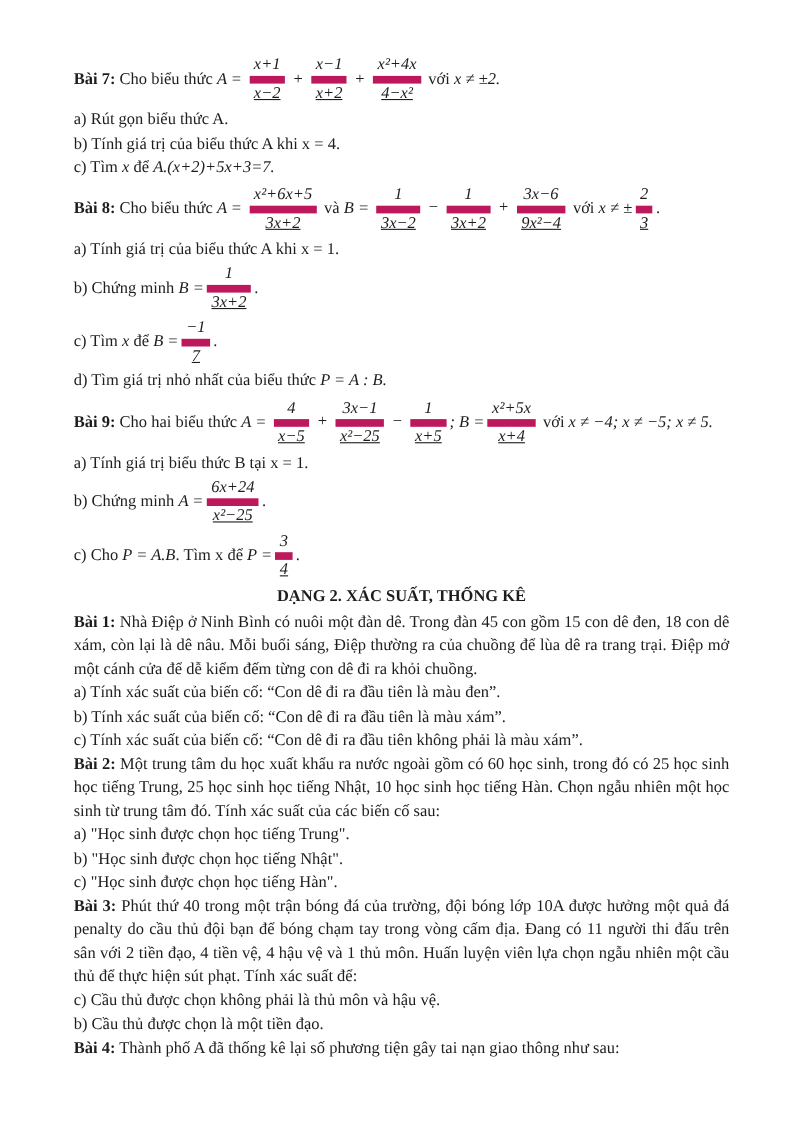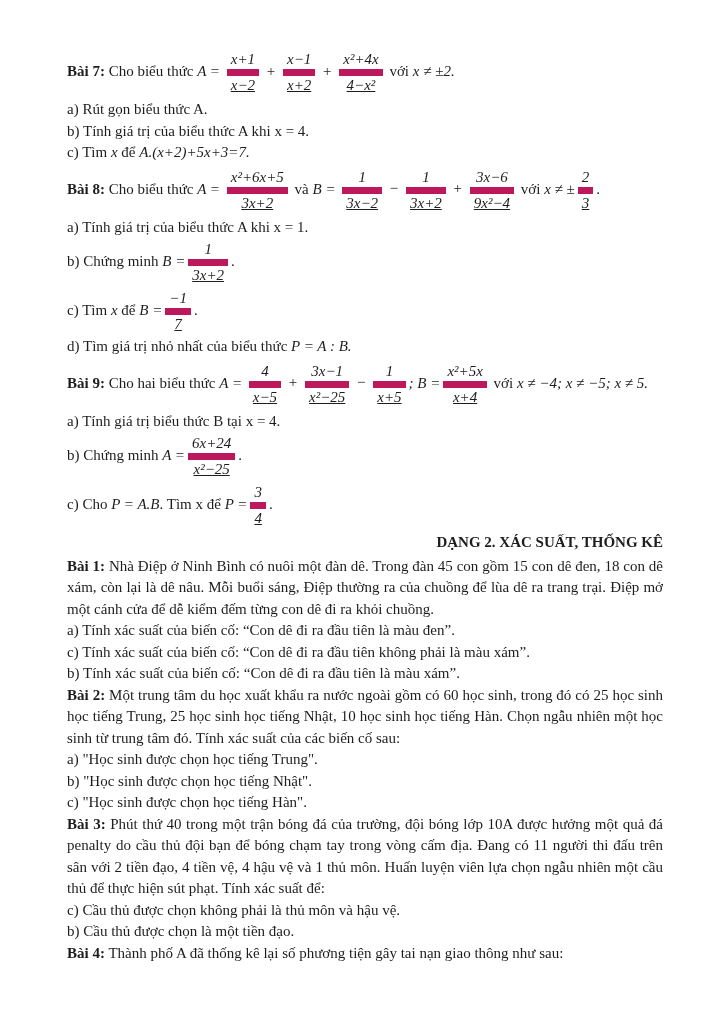--- a/index.html
+++ b/index.html
@@ -13,21 +13,21 @@
   .para { text-align:justify; }
   .lbl { font-weight:bold; }
   .mi { font-style:italic; }
   .mline { padding:5px 0; }
   .fline { padding:3px 0; }
   .frac { display:inline-block; vertical-align:middle; text-align:center;
           font-style:italic; margin:0 3px; line-height:17px; }
   .frac .num { display:block; padding:0 4px 1px 4px; border-bottom:7px solid #be185d; }
   .frac .den { display:block; padding:1px 4px 0 4px;text-decoration:underline; }
   .op { margin:0 1px; }
-  .heading { text-align:right; font-weight:bold; padding:2px 0; }
+  .heading { text-align:center; font-weight:bold; padding:2px 0; }
 </style>
 </head>
 <body>
 
 <div class="page">
 
   <div class="mline">
     <b class="lbl">Bài 7:</b>
     <span>Cho biểu thức</span>
     <i class="mi">A =</i>
@@ -84,40 +84,40 @@
     <span>Cho hai biểu thức</span>
     <i class="mi">A =</i>
     <span class="frac"><span class="num">4</span><span class="den">x−5</span></span>
     <span class="op">+</span>
     <span class="frac"><span class="num">3x−1</span><span class="den">x²−25</span></span>
     <span class="op">−</span>
     <span class="frac"><span class="num">1</span><span class="den">x+5</span></span><i class="mi">; B =</i><span class="frac"><span class="num">x²+5x</span><span class="den">x+4</span></span>
     <span>với</span>
     <i class="mi">x ≠ −4; x ≠ −5; x ≠ 5.</i>
   </div>
-  <div class="line"><span>a) Tính giá trị biểu thức B tại x = 4.</span></div>
+  <div class="line"><span>a) Tính giá trị biểu thức B tại x = 1.</span></div>
   <div class="fline">
     <span>b) Chứng minh</span>
     <i class="mi">A =</i><span class="frac"><span class="num">6x+24</span><span class="den">x²−25</span></span><span>.</span>
   </div>
   <div class="fline">
     <span>c) Cho</span>
     <i class="mi">P = A.B</i><span>. Tìm x để</span>
     <i class="mi">P =</i><span class="frac"><span class="num">3</span><span class="den">4</span></span><span>.</span>
   </div>
 
   <div class="heading">DẠNG 2. XÁC SUẤT, THỐNG KÊ</div>
 
   <div class="para">
     <b class="lbl">Bài 1:</b>
     <span>Nhà Điệp ở Ninh Bình có nuôi một đàn dê. Trong đàn 45 con gồm 15 con dê đen, 18 con dê xám, còn lại là dê nâu. Mỗi buổi sáng, Điệp thường ra của chuồng để lùa dê ra trang trại. Điệp mở một cánh cửa để dễ kiểm đếm từng con dê đi ra khỏi chuồng.</span>
   </div>
   <div class="line"><span>a) Tính xác suất của biến cố: “Con dê đi ra đầu tiên là màu đen”.</span></div>
+  <div class="line"><span>b) Tính xác suất của biến cố: “Con dê đi ra đầu tiên là màu xám”.</span></div>
   <div class="line"><span>c) Tính xác suất của biến cố: “Con dê đi ra đầu tiên không phải là màu xám”.</span></div>
-  <div class="line"><span>b) Tính xác suất của biến cố: “Con dê đi ra đầu tiên là màu xám”.</span></div>
 
   <div class="para">
     <b class="lbl">Bài 2:</b>
     <span>Một trung tâm du học xuất khẩu ra nước ngoài gồm có 60 học sinh, trong đó có 25 học sinh học tiếng Trung, 25 học sinh học tiếng Nhật, 10 học sinh học tiếng Hàn. Chọn ngẫu nhiên một học sinh từ trung tâm đó. Tính xác suất của các biến cố sau:</span>
   </div>
   <div class="line"><span>a) "Học sinh được chọn học tiếng Trung".</span></div>
   <div class="line"><span>b) "Học sinh được chọn học tiếng Nhật".</span></div>
   <div class="line"><span>c) "Học sinh được chọn học tiếng Hàn".</span></div>
 
   <div class="para">

